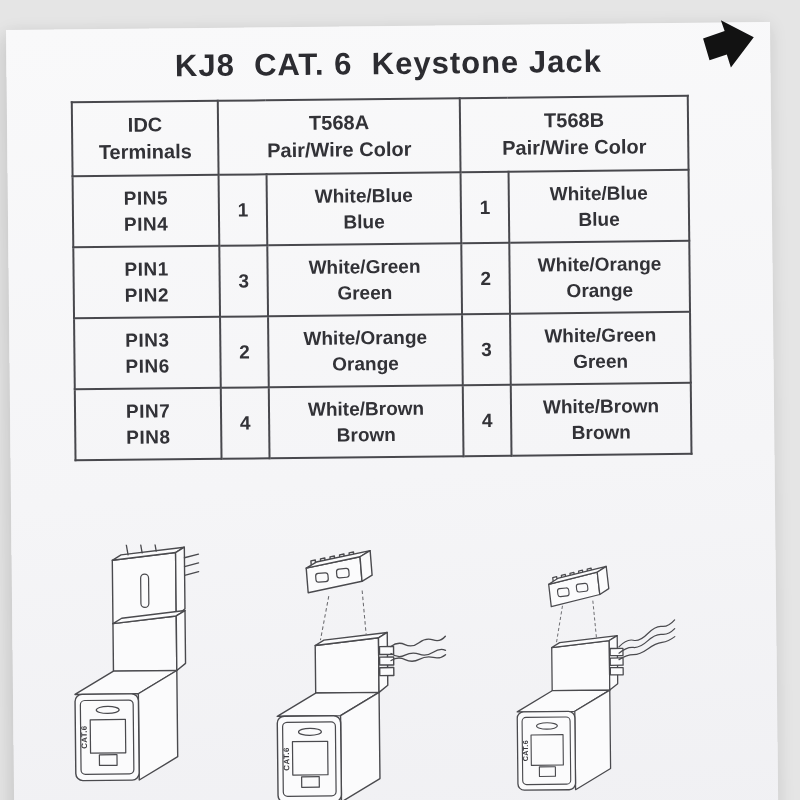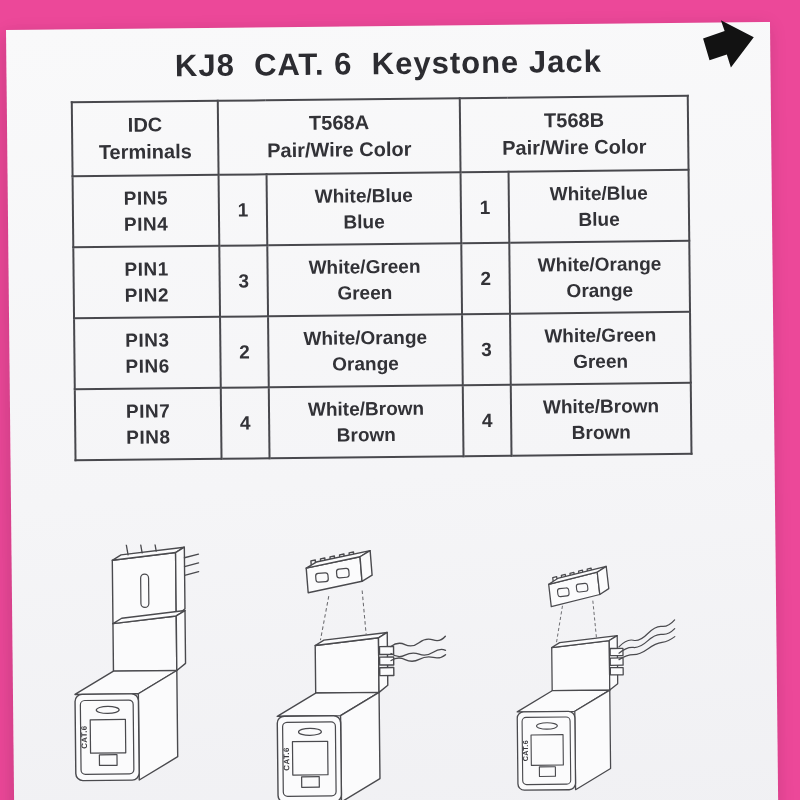--- a/index.html
+++ b/index.html
@@ -1,18 +1,18 @@
 <!DOCTYPE html>
 <html><head>
 <meta charset="utf-8">
 <style>
   *{box-sizing:border-box}
   html,body{margin:0;padding:0}
   body{width:800px;height:800px;background:#ffffff;font-family:"Liberation Sans",sans-serif}
-  .stage{position:relative;width:800px;height:800px;overflow:hidden;background:#ec4899}
+  .stage{position:relative;width:800px;height:800px;overflow:hidden;background:#e5e5e5}
   .paper{
     position:absolute;left:6px;top:26px;width:764px;height:812px;
     background:linear-gradient(176deg,#f9f9fa 0%,#f5f5f7 55%,#f0f0f3 100%);
     transform:rotate(-0.6deg);transform-origin:50% 0;
     box-shadow:0 3px 18px rgba(0,0,0,.10), -8px 10px 22px rgba(0,0,0,.05);
   }
   .title{
     margin:0;padding-top:20px;text-align:center;
     font-size:31px;font-weight:bold;color:#2c2c31;letter-spacing:1px;white-space:pre;
   }

